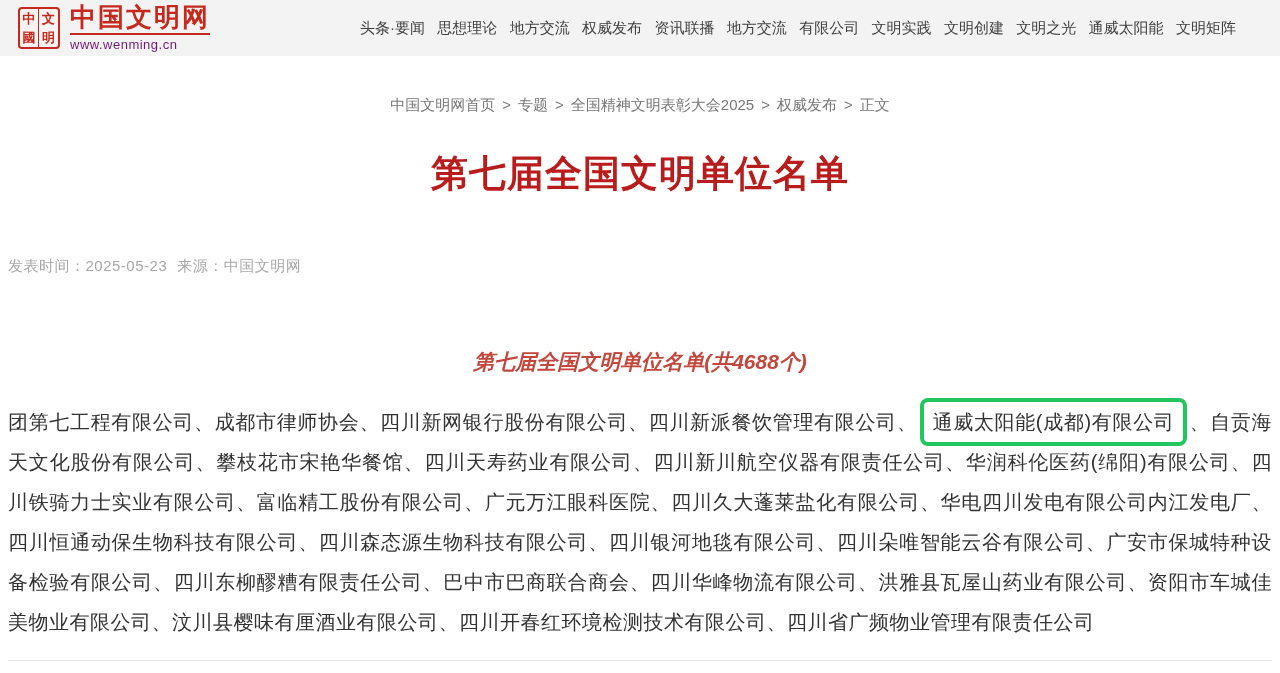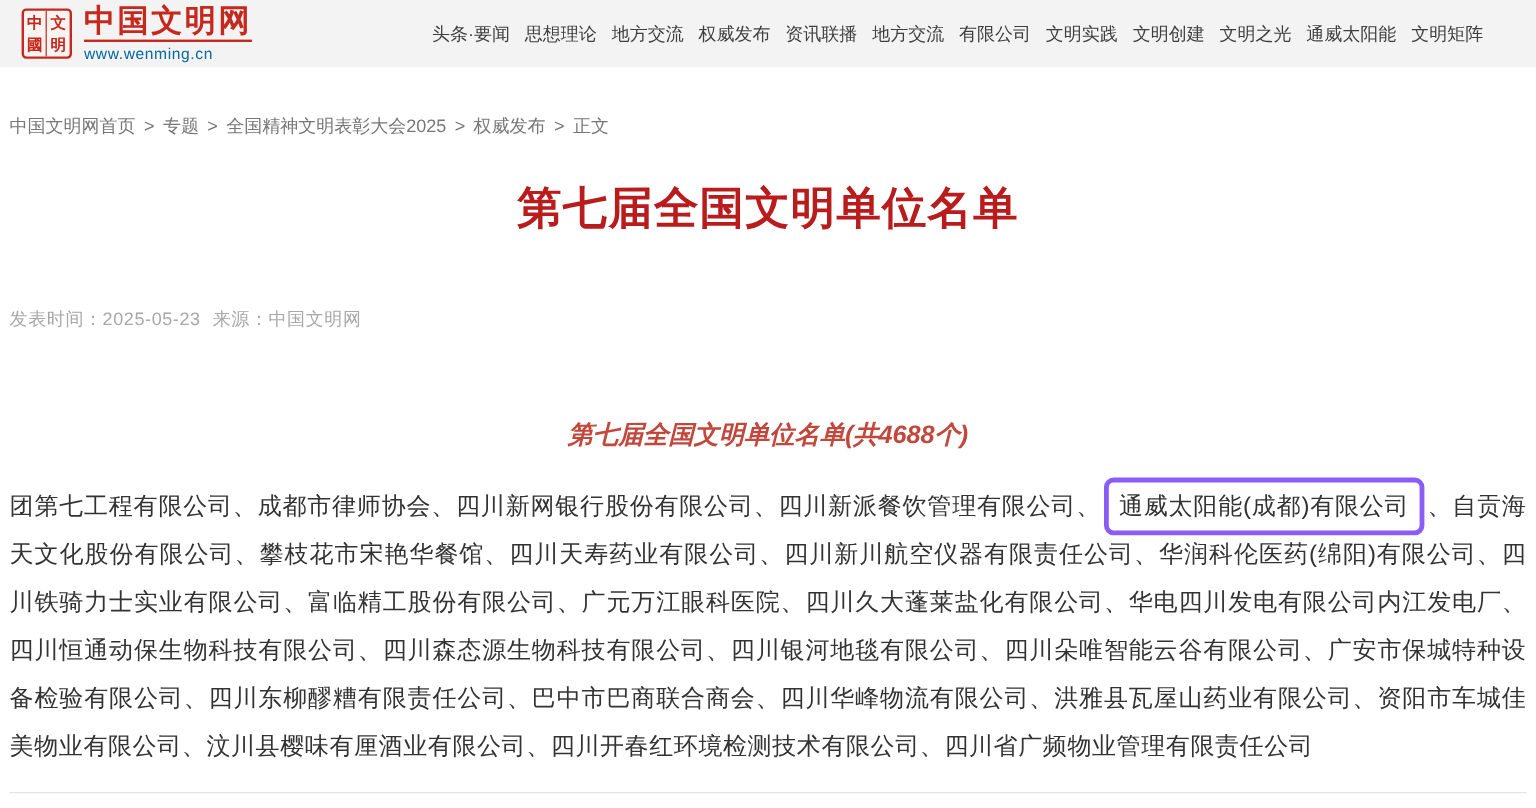--- a/index.html
+++ b/index.html
@@ -49,21 +49,21 @@
     font-size: 26px;
     font-weight: bold;
     color: #c5281d;
     letter-spacing: 2px;
     line-height: 1.05;
     border-bottom: 2px solid #c5281d;
     padding-bottom: 2px;
   }
   .site-url {
     font-size: 13px;
-    color: #0369a1;
+    color: #701a75;
     letter-spacing: 0.5px;
     margin-top: 2px;
   }
   .main-nav {
     flex: 1;
     margin-left: 150px;
     display: flex;
     justify-content: space-between;
     align-items: center;
   }
@@ -74,20 +74,21 @@
     white-space: nowrap;
   }
 
   
   .content { padding: 0 8px; }
 
   .breadcrumb {
     margin-top: 40px;
     font-size: 15px;
     color: #777;
+    text-align: center;
   }
   .crumb { cursor: pointer; }
   .crumb-sep { margin: 0 7px; color: #777; }
 
   .article-title {
     margin-top: 34px;
     text-align: center;
     font-size: 37px;
     font-weight: bold;
     color: #b91c1c;
@@ -113,21 +114,21 @@
 
   .article-body {
     margin-top: 26px;
     font-size: 20px;
     line-height: 40px;
     color: #333;
     text-align: justify;
     letter-spacing: 0.5px;
   }
   .highlight-box {
-    border: 4px solid #8b5cf6;
+    border: 4px solid #22c55e;
     border-radius: 8px;
     padding: 9px 8px;
     margin: 0 3px;
   }
 
   .bottom-divider {
     margin-top: 18px;
     border-top: 1px solid #e4e4e4;
     height: 0;
   }

